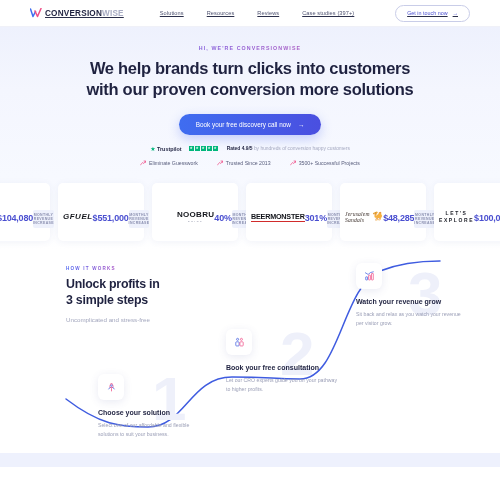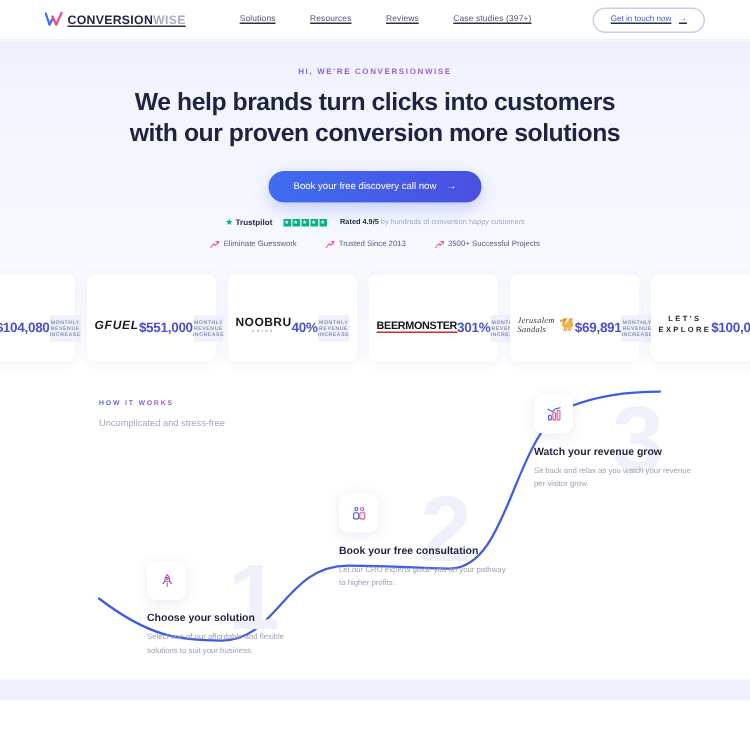--- a/index.html
+++ b/index.html
@@ -126,21 +126,21 @@
     margin-top:5px; width:calc(100% - 6px);
     background:#eef1fc; border-radius:2px;
     font-size:3.5px; letter-spacing:.35px; color:#8b90b0;
     text-align:center; padding:2.6px 0; font-weight:700;
   }
   
   .bw { font-weight:800; color:#14161f; line-height:1; text-align:center; }
   .bw-cook { font-size:5px; letter-spacing:.6px; color:#23262f; }
   .bw-cook .top { font-size:2.6px; letter-spacing:.6px; display:block; margin-bottom:1px; color:#777b8c; }
   .bw-gfuel { font-size:8px; letter-spacing:.5px; color:#17191f; font-style:italic; }
-  .bw-noobru { font-size:8px; letter-spacing:.3px; color:#15171d; }
+  .bw-noobru { font-size:8px; letter-spacing:.3px; color:#15171d;margin-left:20px; }
   .bw-noobru .sub { display:block; font-size:2.3px; letter-spacing:1.6px; color:#9a9db0; font-weight:600; margin-top:1px; }
   .bw-beer { font-size:7.2px; letter-spacing:-.2px; color:#111319; position:relative; }
   .bw-beer .u { border-bottom:1.4px solid #d12b2b; padding-bottom:.5px; }
   .bw-jeru { font-size:5.6px; color:#3b2f2a; font-family:"Liberation Serif", serif; font-style:italic; font-weight:400; letter-spacing:.2px; display:flex; align-items:center; gap:2px; }
   .camel { font-size:9px; color:#b5563c; line-height:1; }
   .bw-lets { font-size:5px; letter-spacing:1.6px; color:#1b1d26; line-height:1.25; }
 
   
   .hiw { position:relative; height:218px; background:#fff; overflow:hidden; }
   .hiw-svg { position:absolute; inset:0; width:500px; height:218px; }
@@ -294,21 +294,21 @@
         <div class="lcard-cap">MONTHLY REVENUE INCREASE</div>
       </div>
 
       <div class="lcard">
         <div class="lcard-logo">
           <div class="bw-jeru">
             <span>Jerusalem Sandals</span>
             <span class="camel">🐪</span>
           </div>
         </div>
-        <div class="lcard-amount">$69,891</div>
+        <div class="lcard-amount">$48,285</div>
         <div class="lcard-cap">MONTHLY REVENUE INCREASE</div>
       </div>
 
       <div class="lcard">
         <div class="lcard-logo">
           <div class="bw bw-lets">LET'S EXPLORE</div>
         </div>
         <div class="lcard-amount">$100,000</div>
         <div class="lcard-cap">MONTHLY REVENUE INCREASE</div>
       </div>
@@ -317,20 +317,24 @@
   </div>
 
   <div class="hiw">
 
     <svg class="hiw-svg" viewBox="0 0 500 218">
       <path d="M66 150 C 100 176, 120 178, 148 178 C 185 178, 190 128, 232 128 C 270 128, 272 130, 300 130 C 340 130, 342 38, 380 22 C 400 14, 420 12, 440 12" fill="none" stroke="#3f5ce0" stroke-width="1.5" stroke-linecap="round"></path>
     </svg>
 
     <div class="hiw-head">
       <div class="hiw-eyebrow">HOW IT WORKS</div>
+      <div class="hiw-title">
+        <span>Unlock profits in</span><br>
+        <span>3 simple steps</span>
+      </div>
       <div class="hiw-sub">Uncomplicated and stress-free</div>
     </div>
 
     <div class="ghost-num" style="left:152px; top:125px;">1</div>
     <div class="ghost-num" style="left:280px; top:80px;">2</div>
     <div class="ghost-num" style="left:408px; top:20px;">3</div>
 
     <div class="step" style="left:98px; top:125px;">
       <div class="step-icon">
         <svg viewBox="0 0 16 16" width="11" height="11">

